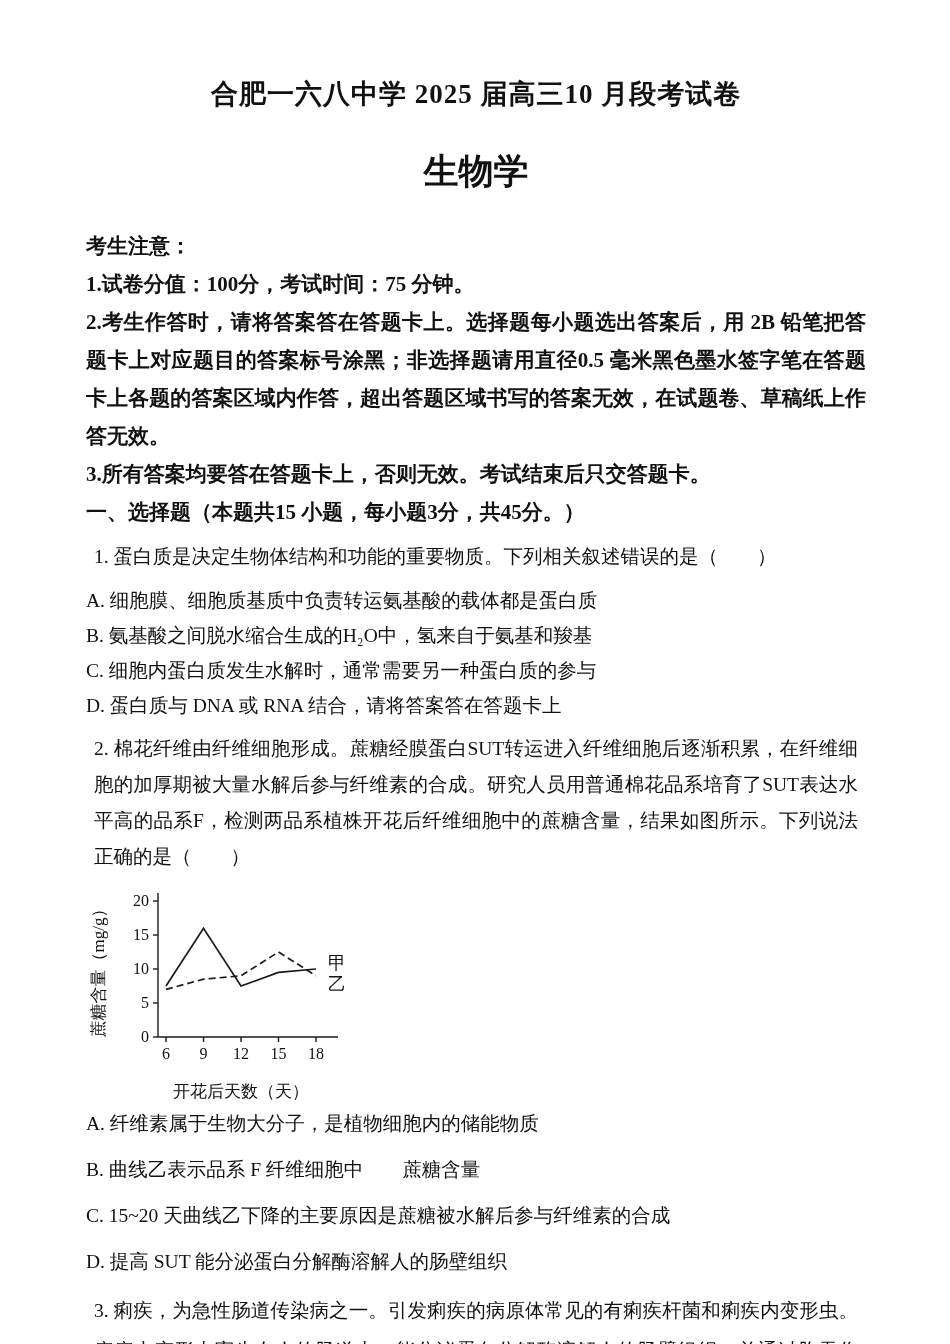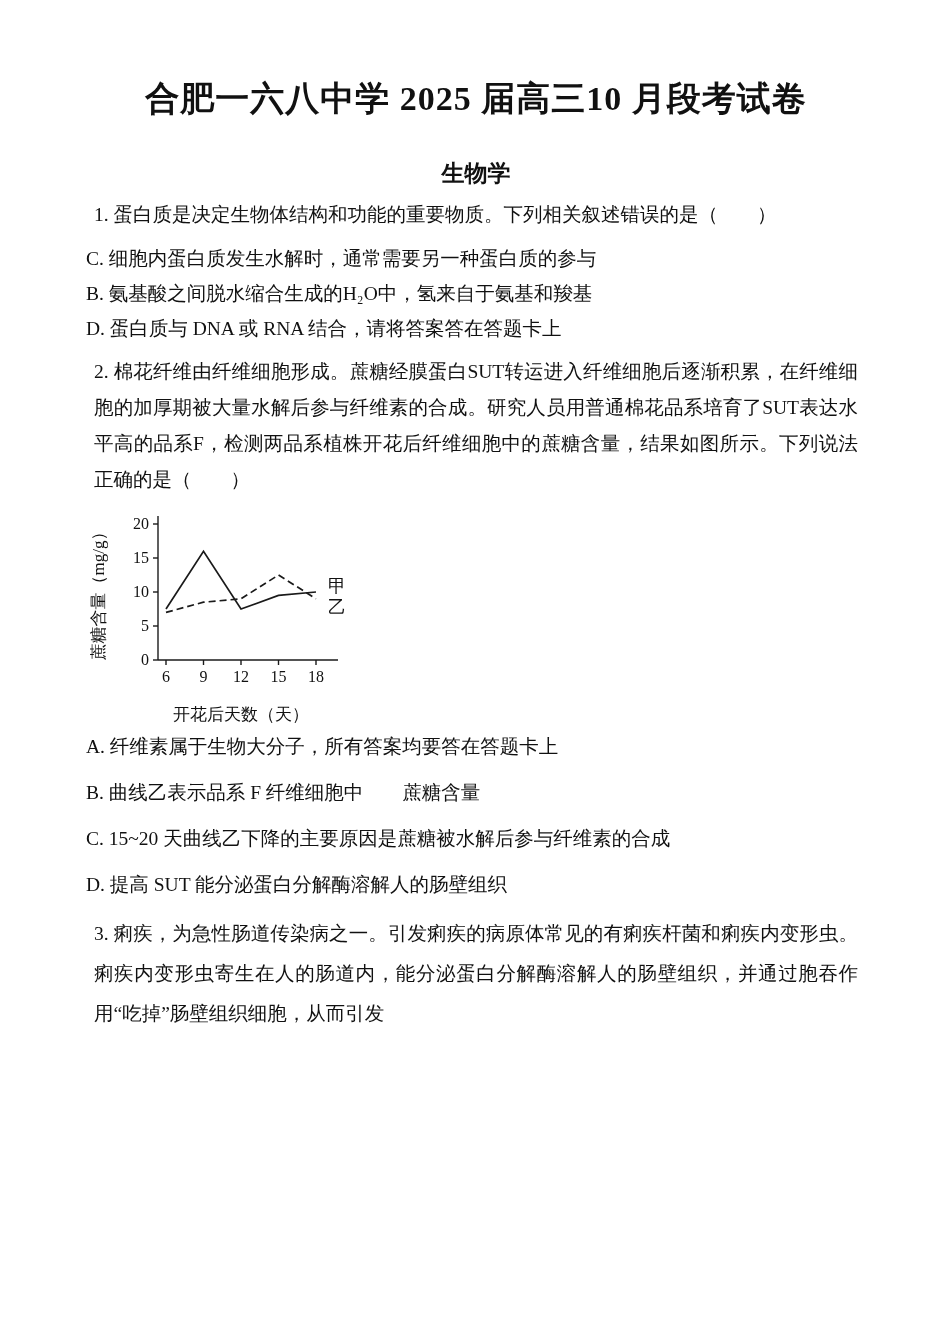--- a/index.html
+++ b/index.html
@@ -8,27 +8,27 @@
     width: 950px;
     height: 1344px;
     background: #ffffff;
     color: #111111;
     font-family: "Liberation Serif", "DejaVu Serif", serif;
     overflow: hidden;
   }
   .page { padding: 76px 84px 40px 86px; }
 
   .title {
-    font-size: 34px;
+    font-size: 27px;
     font-weight: bold;
     text-align: center;
     letter-spacing: 1px;
   }
   .subject {
-    font-size: 23px;
+    font-size: 35px;
     font-weight: bold;
     text-align: center;
     margin-top: 36px;
   }
 
   .notice { margin-top: 32px; }
   .notice p {
     margin: 0;
     font-size: 21px;
     font-weight: bold;
@@ -57,25 +57,33 @@
   .slabel { font-size: 18px; fill: #111; }
 </style>
 </head>
 <body>
 
 <div class="page">
 
   <div class="title">合肥一六八中学 2025 届高三10 月段考试卷</div>
   <div class="subject">生物学</div>
 
+  <div class="notice">
+    <p>考生注意：</p>
+    <p>1.试卷分值：100分，考试时间：75 分钟。</p>
+    <p>2.考生作答时，请将答案答在答题卡上。选择题每小题选出答案后，用 2B 铅笔把答题卡上对应题目的答案标号涂黑；非选择题请用直径0.5 毫米黑色墨水签字笔在答题卡上各题的答案区域内作答，超出答题区域书写的答案无效，在试题卷、草稿纸上作答无效。</p>
+    <p>3.所有答案均要答在答题卡上，否则无效。考试结束后只交答题卡。</p>
+    <p class="section">一、选择题（本题共15 小题，每小题3分，共45分。）</p>
+  </div>
 
   <div class="question">
     <p class="stem">1. 蛋白质是决定生物体结构和功能的重要物质。下列相关叙述错误的是（　　）</p>
+    <p class="opt">A. 细胞膜、细胞质基质中负责转运氨基酸的载体都是蛋白质</p>
+    <p class="opt">B. 氨基酸之间脱水缩合生成的H₂O中，氢来自于氨基和羧基</p>
     <p class="opt">C. 细胞内蛋白质发生水解时，通常需要另一种蛋白质的参与</p>
-    <p class="opt">B. 氨基酸之间脱水缩合生成的H₂O中，氢来自于氨基和羧基</p>
     <p class="opt">D. 蛋白质与 DNA 或 RNA 结合，请将答案答在答题卡上</p>
   </div>
 
   <div class="question">
     <p class="stem">2. 棉花纤维由纤维细胞形成。蔗糖经膜蛋白SUT转运进入纤维细胞后逐渐积累，在纤维细胞的加厚期被大量水解后参与纤维素的合成。研究人员用普通棉花品系培育了SUT表达水平高的品系F，检测两品系植株开花后纤维细胞中的蔗糖含量，结果如图所示。下列说法正确的是（　　）</p>
     <div class="chart-wrap" id="chart">
         <svg width="310" height="218" viewBox="0 0 310 218" xmlns="http://www.w3.org/2000/svg">
           <line class="ax" x1="67" y1="152" x2="72" y2="152"></line>
           <text class="tick" x="63" y="157" text-anchor="end">0</text>
           <line class="ax" x1="67" y1="118" x2="72" y2="118"></line>
@@ -99,21 +107,21 @@
           <line class="ax" x1="72" y1="8" x2="72" y2="152"></line>
           <line class="ax" x1="72" y1="152" x2="252" y2="152"></line>
           <polyline points="80,101 117.5,43.19999999999999 155,101 192.5,87.4 230,84" fill="none" stroke="#1a1a1a" stroke-width="1.7"></polyline>
           <polyline points="80,104.4 117.5,94.2 155,90.8 192.5,67 230,90.8" fill="none" stroke="#1a1a1a" stroke-width="1.7" stroke-dasharray="7 4"></polyline>
           <text class="slabel" x="242" y="84.4">甲</text>
           <text class="slabel" x="242" y="105.4">乙</text>
           <text class="alabel" transform="translate(18,84) rotate(-90)" text-anchor="middle">蔗糖含量（mg/g）</text>
           <text class="alabel" x="155" y="212" text-anchor="middle">开花后天数（天）</text>
         </svg>
       </div>
-    <p class="opt opt-sp">A. 纤维素属于生物大分子，所有答案均要答在答题卡上</p>
+    <p class="opt opt-sp">A. 纤维素属于生物大分子，是植物细胞内的储能物质</p>
     <p class="opt opt-sp">B. 曲线乙表示品系 F 纤维细胞中　　蔗糖含量</p>
     <p class="opt opt-sp">C. 15~20 天曲线乙下降的主要原因是蔗糖被水解后参与纤维素的合成</p>
     <p class="opt opt-sp">D. 提高 SUT 能分泌蛋白分解酶溶解人的肠壁组织</p>
   </div>
 
   <div class="question">
     <p class="stem stem-loose">3. 痢疾，为急性肠道传染病之一。引发痢疾的病原体常见的有痢疾杆菌和痢疾内变形虫。痢疾内变形虫寄生在人的肠道内，能分泌蛋白分解酶溶解人的肠壁组织，并通过胞吞作用“吃掉”肠壁组织细胞，从而引发</p>
   </div>
 
 </div>

